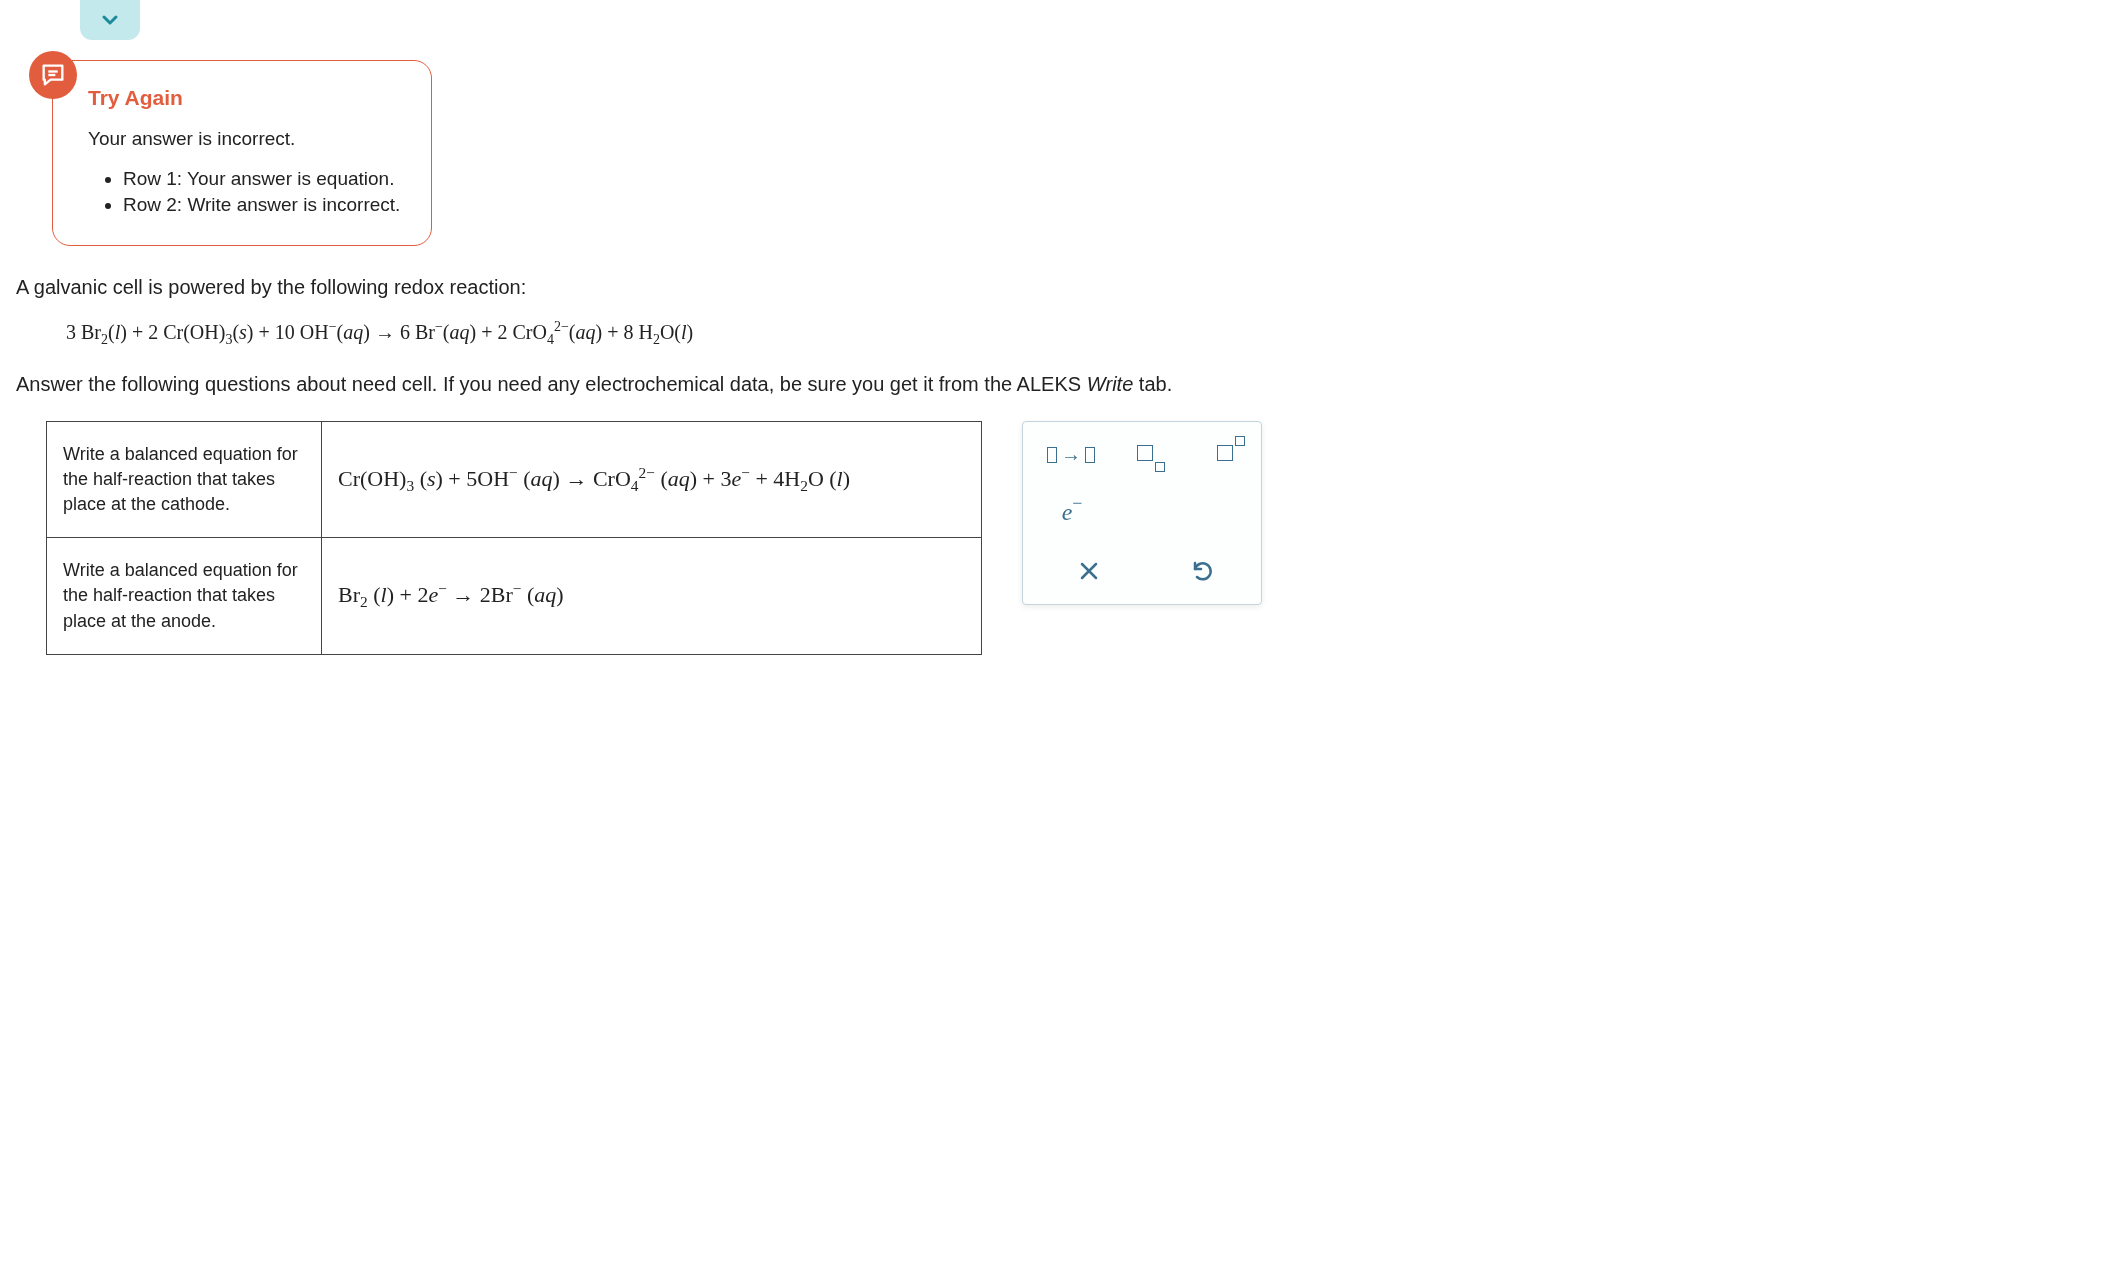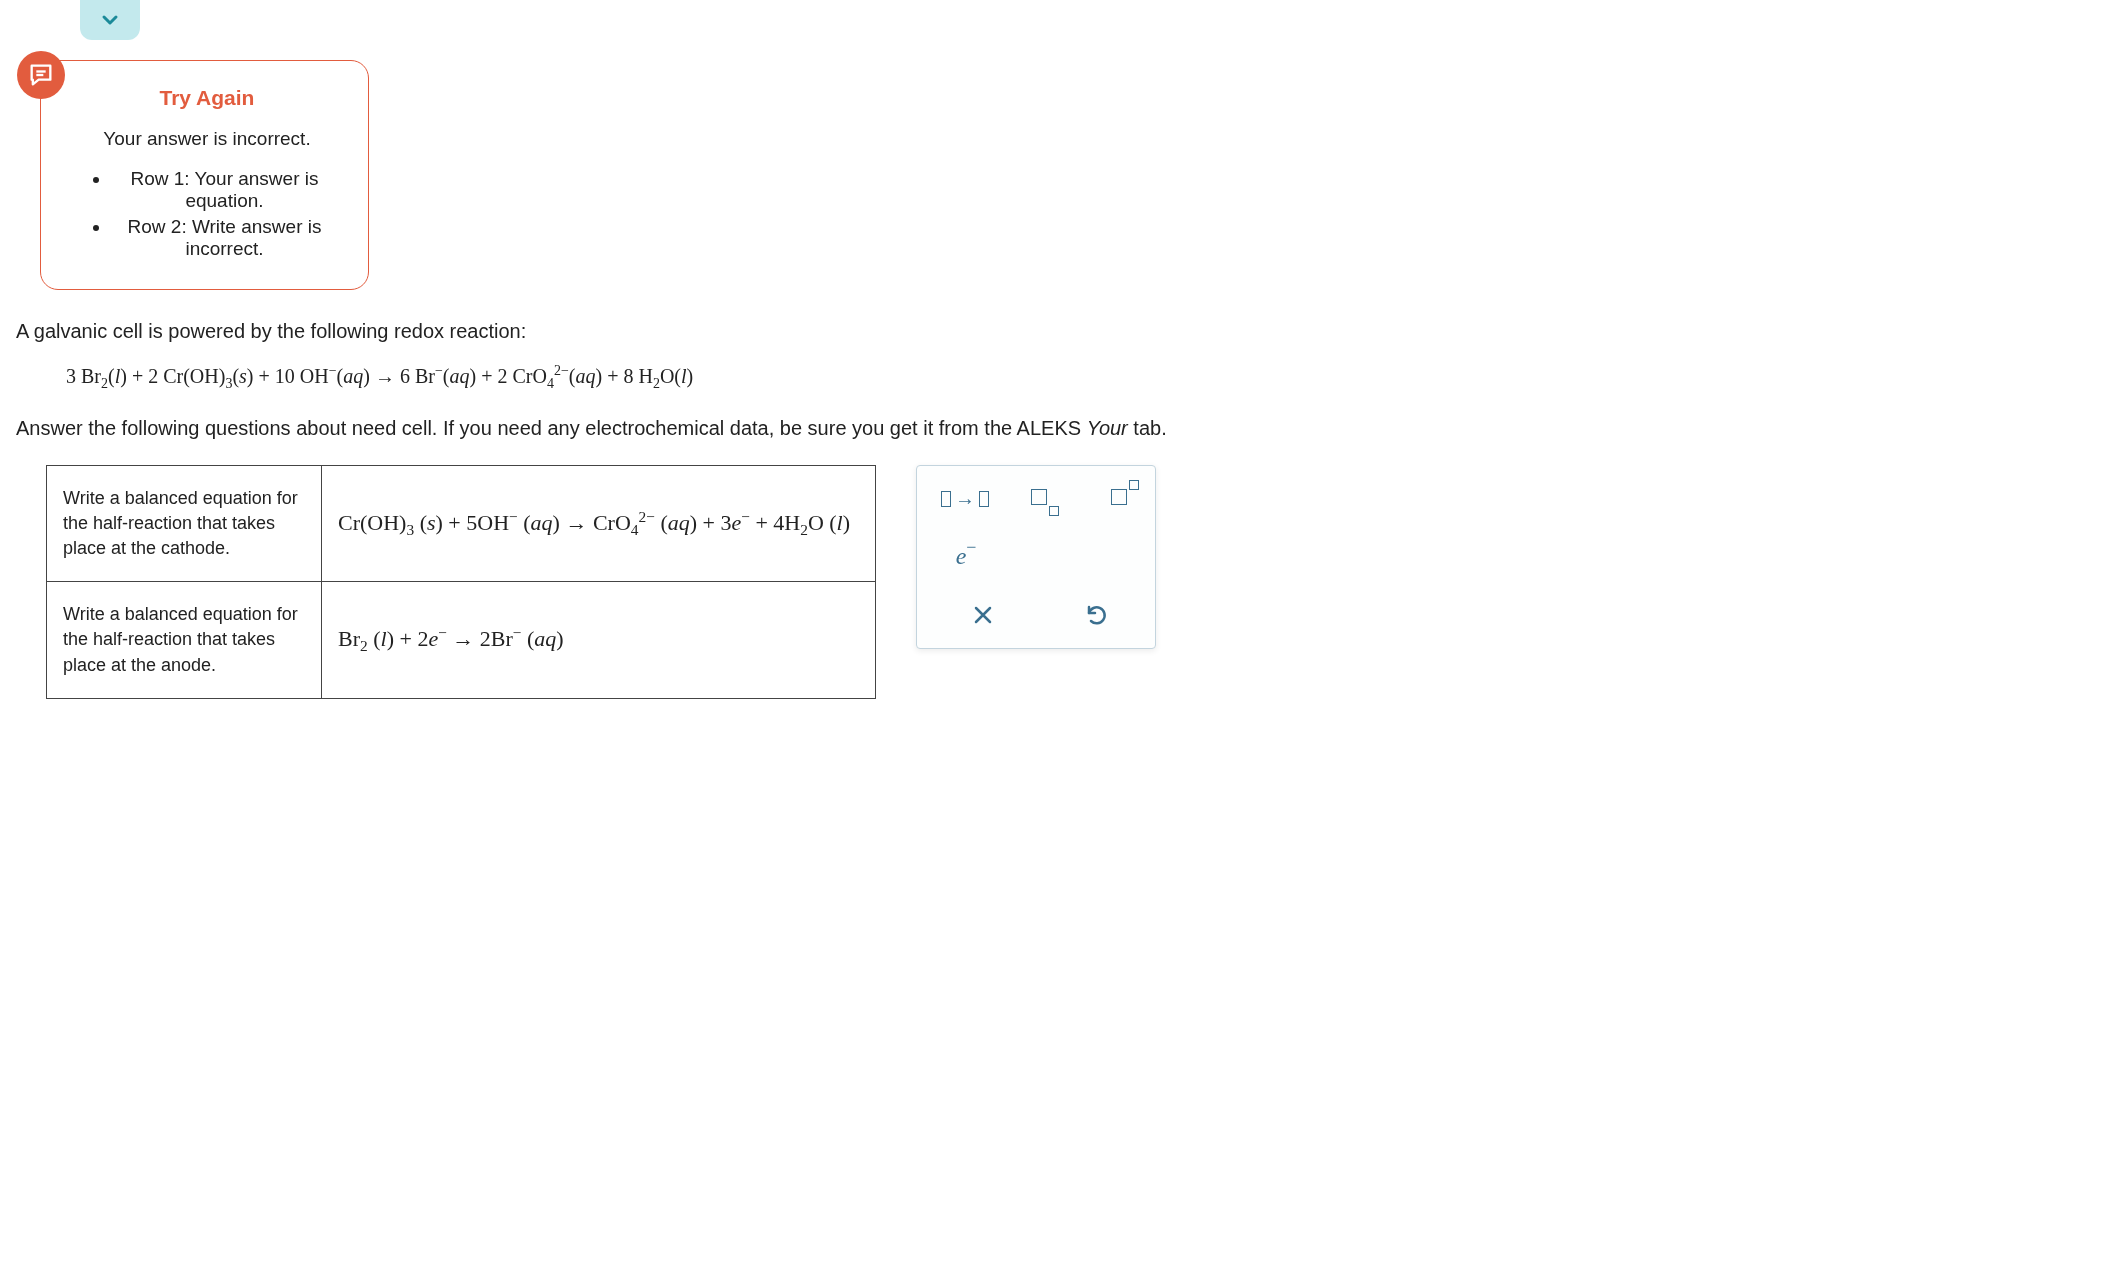--- a/index.html
+++ b/index.html
@@ -25,24 +25,23 @@
     }
     .top-chevron svg { width: 24px; height: 24px; }
     .feedback-wrap {
       position: relative;
       margin: 60px 0 30px 12px;
     }
     .feedback-bubble {
       border: 1.5px solid #e25c3e;
       border-radius: 18px;
       padding: 25px 30px 25px 35px;
-      width: 329px;
-      margin-left: 28px;
+      width: 380px;
+      margin-left: 40px;
       position: relative;
-      text-align: center;
     }
     .feedback-icon {
       position: absolute;
       left: -24px;
       top: -10px;
       width: 48px;
       height: 48px;
       background: #e25c3e;
       border-radius: 50%;
       display: flex;
@@ -66,21 +65,21 @@
     .main-eq {
       font-family: "Times New Roman", serif;
       font-size: 20px;
       margin: 0 0 25px 50px;
     }
     .eq { font-family: "Times New Roman", serif; font-size: 22px; }
     .q-instruction { margin-bottom: 25px; font-size: 20px; }
     .content-row { display: flex; gap: 40px; align-items: flex-start; padding-left: 30px;}
     table.answer-table {
       border-collapse: collapse;
-      width: 830px;
+      width: 936px;
     }
     table.answer-table td {
       border: 1px solid #444;
       padding: 20px 16px;
       vertical-align: middle;
     }
     table.answer-table td.prompt-cell {
       width: 275px;
       font-size: 18px;
       line-height: 1.4;
@@ -148,21 +147,21 @@
       <li>Row 1: Your answer is equation.</li>
       <li>Row 2: Write answer is incorrect.</li>
     </ul>
   </div>
 </div>
 
 <div class="question-body">
   <div class="q-intro">A galvanic cell is powered by the following redox reaction:</div>
   <div class="main-eq">3 Br<sub>2</sub>(<span class="ital">l</span>) + 2 Cr(OH)<sub>3</sub>(<span class="ital">s</span>) + 10 OH<sup>−</sup>(<span class="ital">aq</span>)   →   6 Br<sup>−</sup>(<span class="ital">aq</span>) + 2 CrO<sub>4</sub><sup>2−</sup>(<span class="ital">aq</span>) + 8 H<sub>2</sub>O(<span class="ital">l</span>)</div>
   <div class="q-instruction">
-    <span>Answer the following questions about need cell. If you need any electrochemical data, be sure you get it from the ALEKS </span><span class="ital">Your</span><span> tab.</span>
+    <span>Answer the following questions about need cell. If you need any electrochemical data, be sure you get it from the ALEKS </span><span class="ital">Write</span><span> tab.</span>
   </div>
 
   <div class="content-row">
     <table class="answer-table">
       <tbody>
           <tr>
         <td class="prompt-cell">Write a balanced equation for the half-reaction that takes place at the cathode.</td>
         <td>
           <span class="eq">Cr(OH)<sub>3</sub> (<span class="ital">s</span>) + 5OH<sup>−</sup> (<span class="ital">aq</span>)   →   CrO<sub>4</sub><sup>2−</sup> (<span class="ital">aq</span>) + 3<span class="serif ital">e</span><sup>−</sup>  + 4H<sub>2</sub>O (<span class="ital">l</span>)</span>
         </td>

